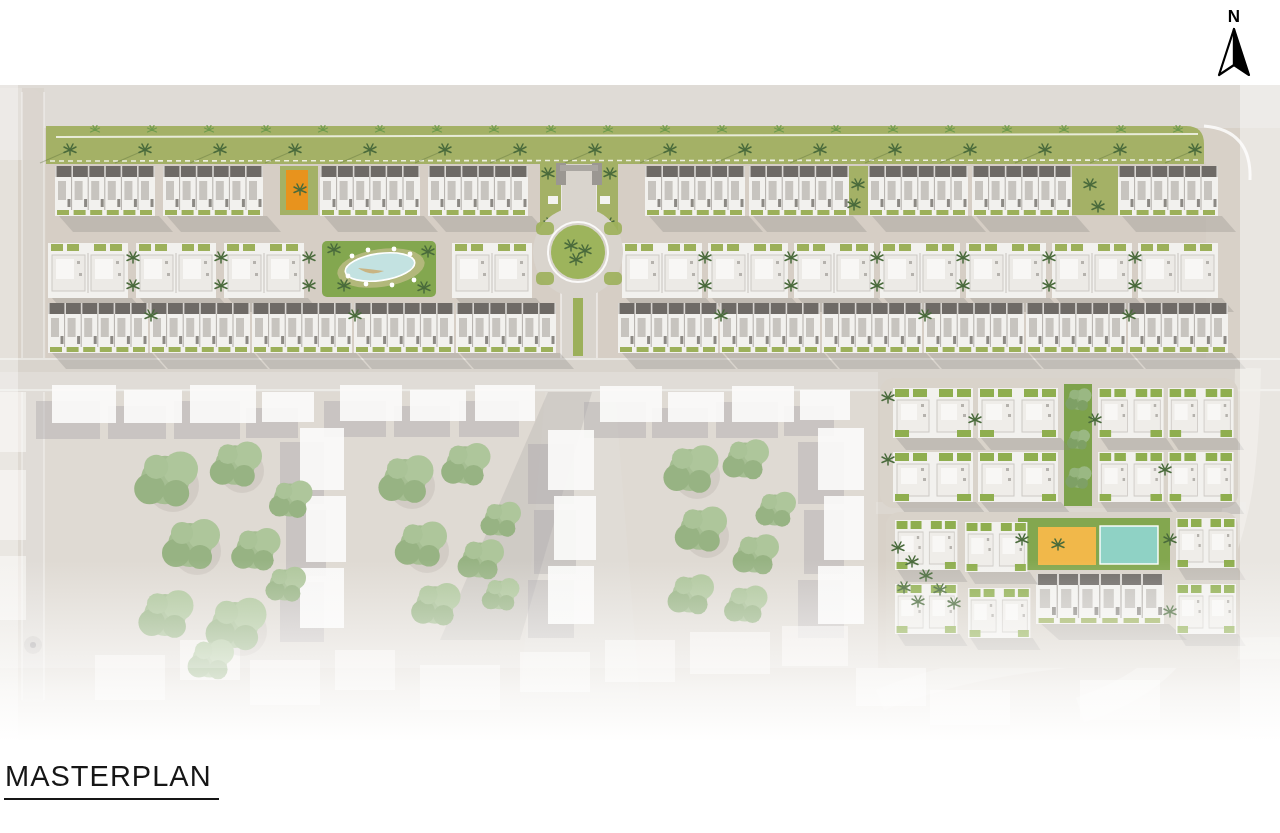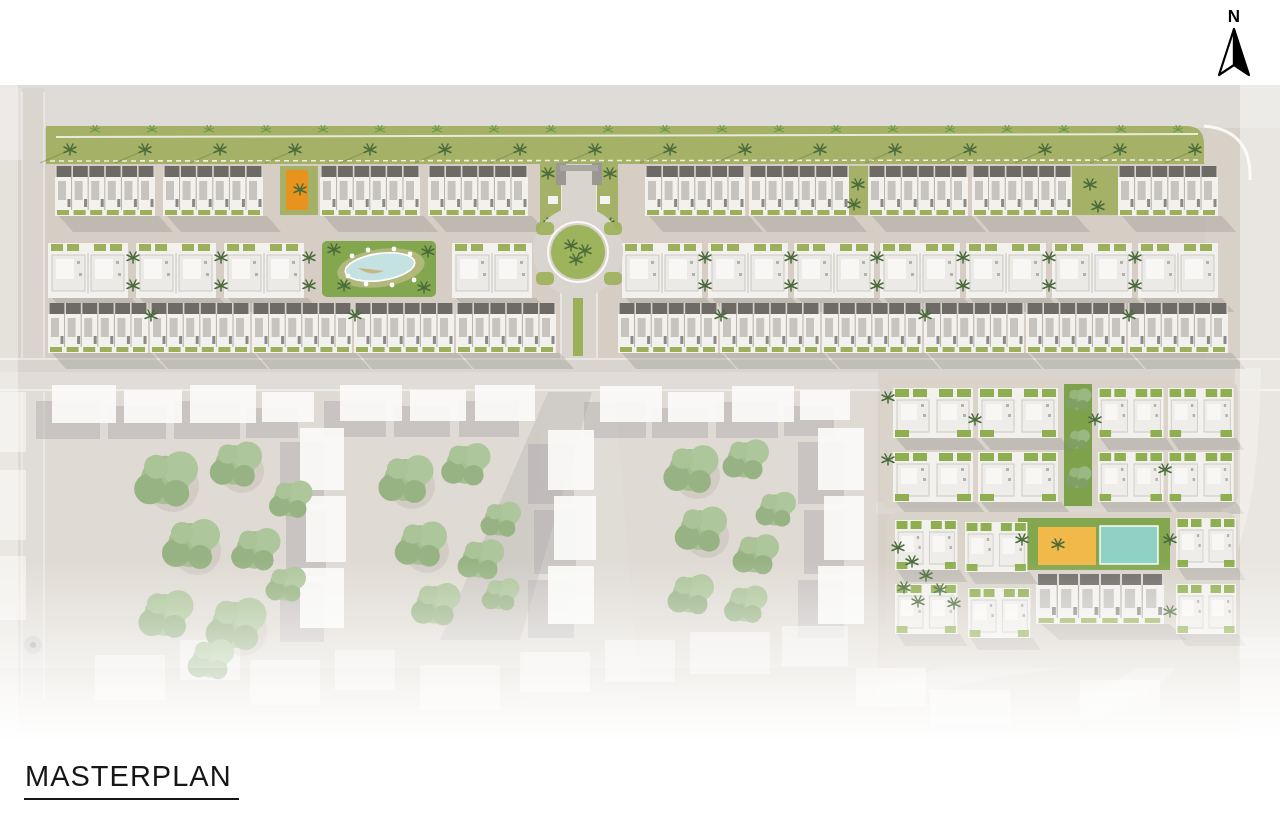--- a/index.html
+++ b/index.html
@@ -20,21 +20,21 @@
   .gs{fill:var(--green-strip);} .lw{fill:var(--lawn);} .gd{fill:var(--garden);}
   .rd{fill:var(--road);} .wl{stroke:var(--curb);fill:none;}
   .sh{fill:var(--shadow);opacity:.30;}
   .ctx{fill:#fbfaf8;opacity:.92;} .ctxf{fill:#fbfaf8;opacity:.55;}
   .ctxsh{fill:var(--ctx-shadow);opacity:.42;}
   .tsh{fill:#6e6a64;opacity:.16;}
   .plm{stroke:var(--palm);stroke-width:1.5;stroke-linecap:round;fill:none;}
   .plml{stroke:var(--palm-light);stroke-width:1.2;stroke-linecap:round;fill:none;}
   .pshade{stroke:#5a6f3a;stroke-width:1.2;opacity:.38;}
   
-  .title{position:absolute;left:24px;top:760px;font-size:29px;letter-spacing:1px;
+  .title{position:absolute;left:4px;top:760px;font-size:29px;letter-spacing:1px;
          color:var(--ink);border-bottom:2px solid var(--ink);padding:0 7px 5px 1px;}
   .compass{position:absolute;right:14px;top:8px;width:64px;text-align:center;color:#000;}
   .compass .n{font-size:17px;font-weight:bold;line-height:1;display:block;margin-bottom:2px;}
 </style>
 </head>
 <body>
 
 <div class="page">
 
 <svg class="render-svg" width="1280" height="833" viewBox="0 0 1280 833" role="img">

